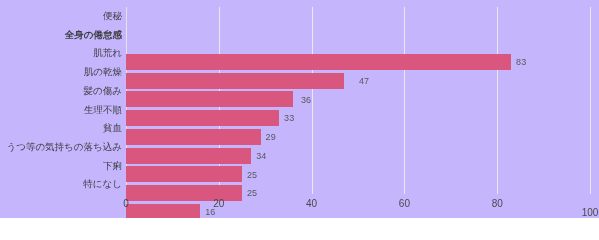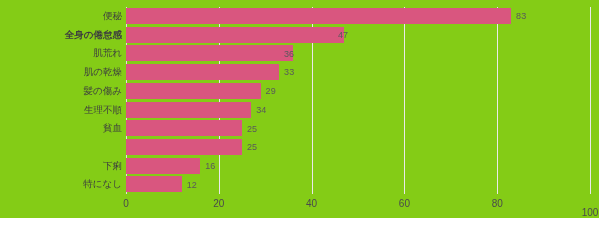--- a/index.html
+++ b/index.html
@@ -4,21 +4,21 @@
 <style>
   html, body {
     margin: 0;
     padding: 0;
     background: #ffffff;
   }
   #chart-root {
     position: relative;
     width: 599px;
     height: 218px;
-    background: #84cc16;
+    background: #c4b5fd;
     font-family: "Liberation Sans", "DejaVu Sans", sans-serif;
     overflow: hidden;
     box-sizing: border-box;
   }
 
   
   .plot-area {
     position: absolute;
     left: 126px;          
     top: 7px;
@@ -44,20 +44,21 @@
     left: 0;
     top: 0;
     right: 0;
     bottom: 0;
   }
   .row {
     position: absolute;
     left: 0;
     right: 0;
     height: 18.7px;
+    margin-top: 46px;
   }
   .bar {
     position: absolute;
     left: 0;
     top: 1px;
     bottom: 1.6px;
     background: #d9567f;
   }
   .bar-value {
     position: absolute;
@@ -112,45 +113,46 @@
 <div id="chart-root">
 
   <div class="cat-labels">
       <div class="cat-label" style="top: 0px; height: 18.7px; line-height: 18.7px; color: rgb(61, 61, 63);">便秘</div>
       <div class="cat-label" style="top: 18.7px; height: 18.7px; line-height: 18.7px; color: rgb(61, 61, 63); font-weight: bold;">全身の倦怠感</div>
       <div class="cat-label" style="top: 37.4px; height: 18.7px; line-height: 18.7px; color: rgb(61, 61, 63);">肌荒れ</div>
       <div class="cat-label" style="top: 56.1px; height: 18.7px; line-height: 18.7px; color: rgb(61, 61, 63);">肌の乾燥</div>
       <div class="cat-label" style="top: 74.8px; height: 18.7px; line-height: 18.7px; color: rgb(61, 61, 63);">髪の傷み</div>
       <div class="cat-label" style="top: 93.5px; height: 18.7px; line-height: 18.7px; color: rgb(61, 61, 63);">生理不順</div>
       <div class="cat-label" style="top: 112.2px; height: 18.7px; line-height: 18.7px; color: rgb(61, 61, 63);">貧血</div>
+      <div class="cat-label" style="top: 130.9px; height: 18.7px; line-height: 18.7px; color: rgb(61, 61, 63);">うつ等の気持ちの落ち込み</div>
       <div class="cat-label" style="top: 149.6px; height: 18.7px; line-height: 18.7px; color: rgb(61, 61, 63); margin-left: 32px;">下痢</div>
       <div class="cat-label" style="top: 168.3px; height: 18.7px; line-height: 18.7px; color: rgb(61, 61, 63);">特になし</div>
     </div>
 
   <div class="plot-area">
     <div class="gridlines">
         <div class="gridline axis-zero" style="left: 0px;"></div>
         <div class="gridline" style="left: 92.8px;"></div>
         <div class="gridline" style="left: 185.6px;"></div>
         <div class="gridline" style="left: 278.4px;"></div>
         <div class="gridline" style="left: 371.2px;"></div>
         <div class="gridline" style="left: 464px;"></div>
       </div>
     <div class="rows">
         <div class="row" style="top: 0px; height: 18.7px;">
           <div class="bar" style="width: 385.12px; background: rgb(217, 86, 127);"></div>
           <div class="bar-value" style="left: 390.12px; color: rgb(89, 89, 91);">83</div>
         </div>
         <div class="row" style="top: 18.7px; height: 18.7px;">
           <div class="bar" style="width: 218.08px; background: rgb(217, 86, 127);"></div>
-          <div class="bar-value" style="left: 212px; color: rgb(89, 89, 91);">47</div>
+          <div class="bar-value" style="left: 233px; color: rgb(89, 89, 91);">47</div>
         </div>
         <div class="row" style="top: 37.4px; height: 18.7px;">
           <div class="bar" style="width: 167.04px; background: rgb(217, 86, 127);"></div>
-          <div class="bar-value" style="left: 158px; color: rgb(89, 89, 91);">36</div>
+          <div class="bar-value" style="left: 175px; color: rgb(89, 89, 91);">36</div>
         </div>
         <div class="row" style="top: 56.1px; height: 18.7px;">
           <div class="bar" style="width: 153.12px; background: rgb(217, 86, 127);"></div>
           <div class="bar-value" style="left: 158.12px; color: rgb(89, 89, 91);">33</div>
         </div>
         <div class="row" style="top: 74.8px; height: 18.7px;">
           <div class="bar" style="width: 134.56px; background: rgb(217, 86, 127);"></div>
           <div class="bar-value" style="left: 139.56px; color: rgb(89, 89, 91);">29</div>
         </div>
         <div class="row" style="top: 93.5px; height: 18.7px;">

